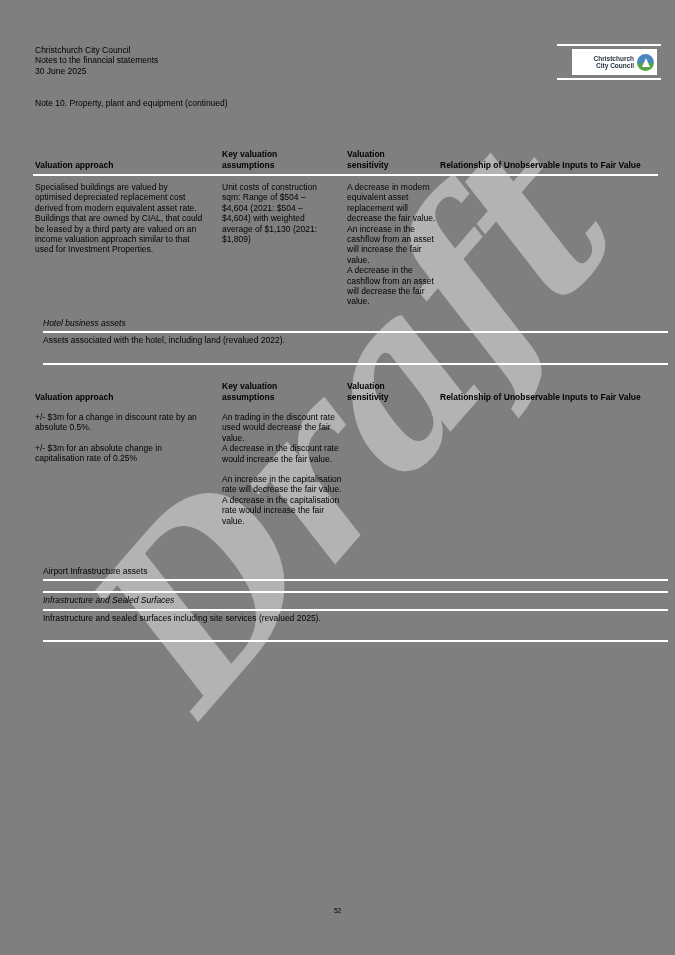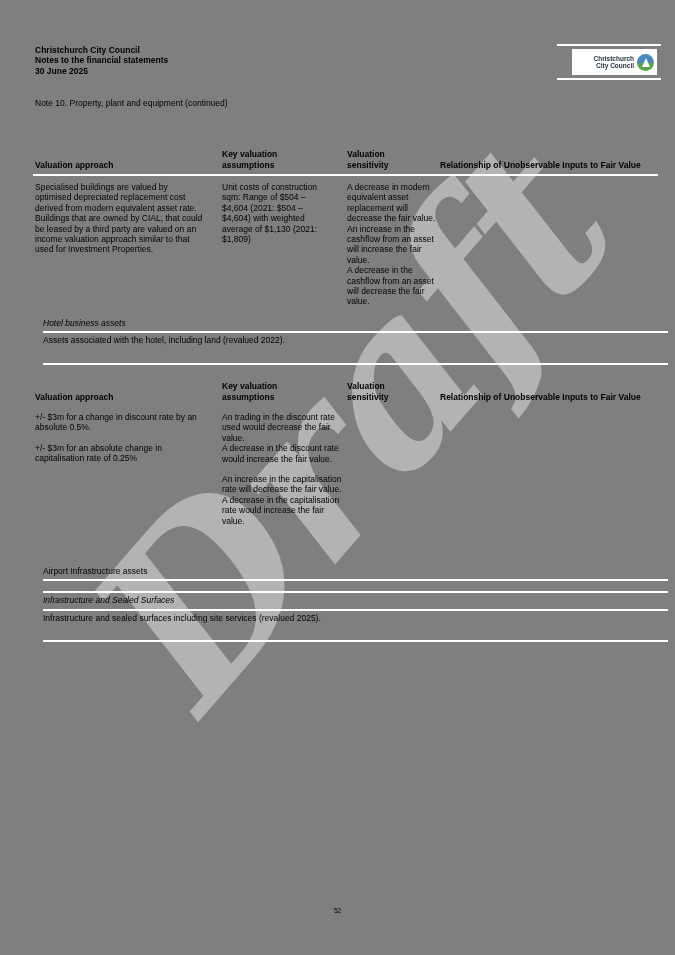--- a/index.html
+++ b/index.html
@@ -15,21 +15,21 @@
     font-family:"DejaVu Serif", serif; font-style:italic; font-weight:bold;
     font-size:225px; color:#b3b3b3; white-space:nowrap; z-index:1;
     letter-spacing:-4px;
   }
   .content { position:absolute; inset:0; z-index:2; }
   p { margin:0; }
   .bold { font-weight:normal; }
   .italic { font-style:italic; }
   .rule { height:2px; background:#ffffff; }
 
-  .doc-header { position:absolute; left:35px; top:45px; font-weight:bold; }
+  .doc-header { position:absolute; left:35px; top:45px; font-weight:normal; }
 
   .logo-wrap { position:absolute; left:557px; top:44px; width:104px; }
   .logo-box {
     background:#ffffff; width:85px; height:26px; margin:3px 2px 3px 15px;
     display:flex; align-items:center; justify-content:flex-end; gap:3px;
     padding:0 3px; box-sizing:border-box;
   }
   .logo-text { text-align:right; font-weight:bold; font-size:6.5px; line-height:7px; color:#27323f; }
   .logo-mark {
     width:17px; height:17px; border-radius:50%; flex:0 0 auto;

